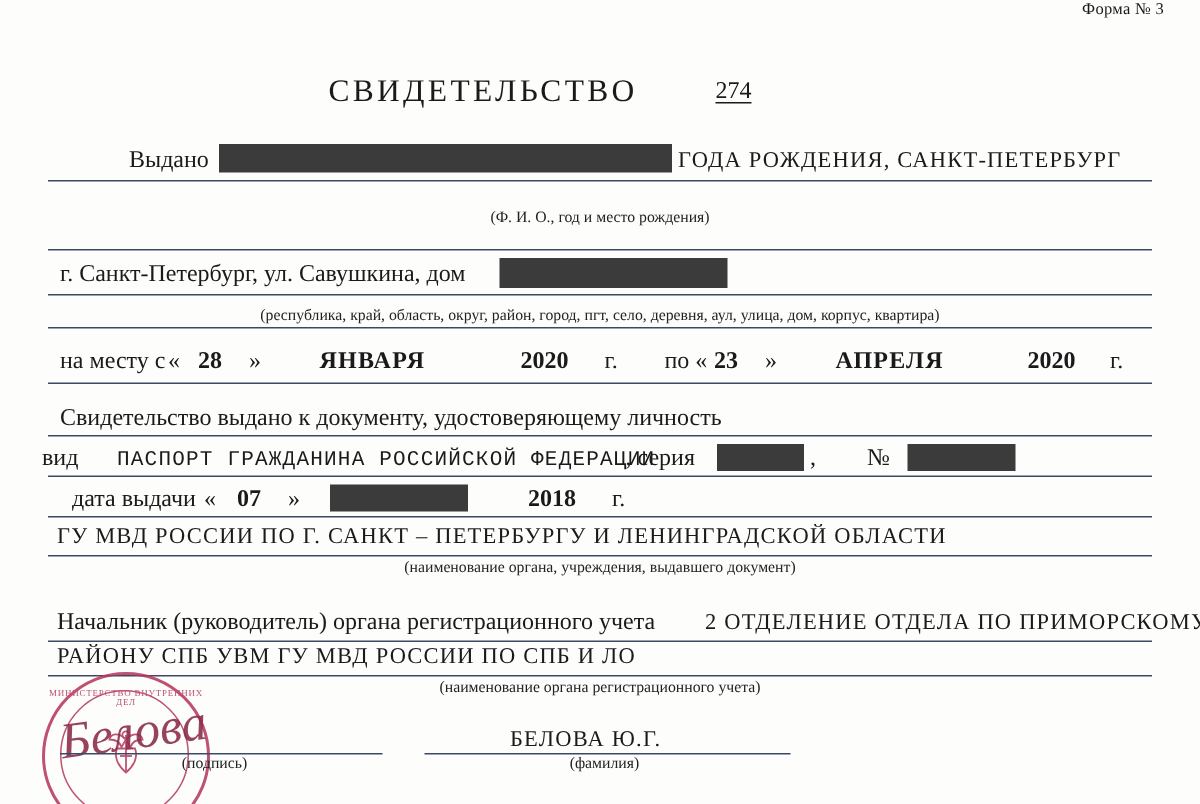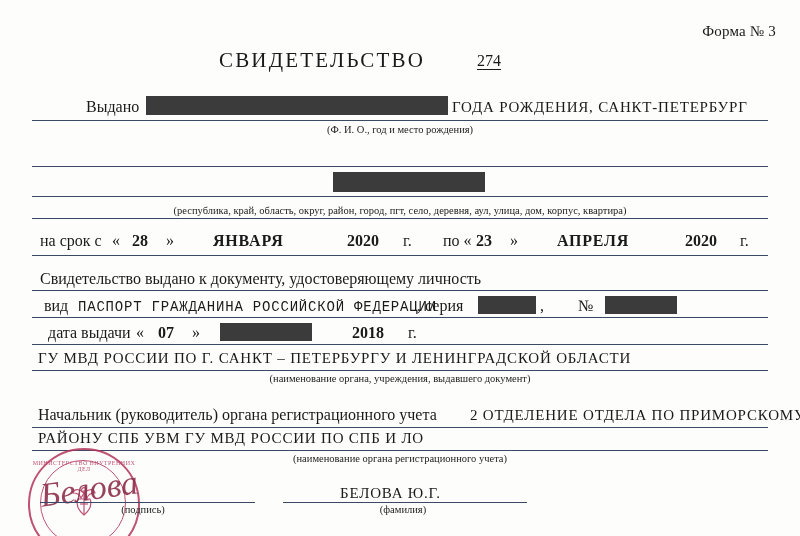--- a/index.html
+++ b/index.html
@@ -12,22 +12,22 @@
     width: 800px;
     height: 536px;
     background: #fdfdfc;
     font-family: "Liberation Serif", serif;
     color: #1a1a1a;
     overflow: hidden;
   }
   .form-no {
     position: absolute;
     right: 24px;
-    top: 23px;
-    font-size: 15px;
+    top: 0;
+    font-size: 11px;
     letter-spacing: 0.2px;
   }
   .title {
     position: absolute;
     left: 0;
     top: 48px;
     width: 644px;
     text-align: center;
     font-size: 21px;
     letter-spacing: 2.2px;
@@ -139,48 +139,49 @@
 
   <div class="form-no">Форма № 3</div>
 
   <div class="title">СВИДЕТЕЛЬСТВО</div>
   <div class="cert-number">274</div>
 
   <div class="txt" style="left:86px; top:98px;">Выдано</div>
   <div class="redact" style="left:146px; top:96px; width:302px; height:19px;"></div>
   <div class="txt sp" style="left:452px; top:99px; font-size:15px;">ГОДА РОЖДЕНИЯ, САНКТ-ПЕТЕРБУРГ</div>
   <div class="rule" style="left:32px; top:120px; width:736px;"></div>
-  <div class="caption" style="left:250px; top:124px; width:300px;">(Ф. И. О., год и место рождения)</div>
+  <div class="caption" style="left:250px; top:140px; width:300px;">(Ф. И. О., год и место рождения)</div>
 
   <div class="rule" style="left:32px; top:166px; width:736px;"></div>
 
+  <div class="txt" style="left:40px; top:174px;">г. Санкт-Петербург, ул. Савушкина, дом</div>
   <div class="redact" style="left:333px; top:172px; width:152px; height:20px;"></div>
   <div class="rule" style="left:32px; top:196px; width:736px;"></div>
   <div class="caption" style="left:150px; top:205px; width:500px;">(республика, край, область, округ, район, город, пгт, село, деревня, аул, улица, дом, корпус, квартира)</div>
   <div class="rule" style="left:32px; top:218px; width:736px;"></div>
 
-  <div class="txt" style="left:40px; top:232px;">на срок с</div>
+  <div class="txt" style="left:40px; top:232px;">на месту с</div>
   <div class="txt" style="left:112px; top:232px;">«</div>
   <div class="txt bold" style="left:132px; top:232px;">28</div>
   <div class="txt" style="left:166px; top:232px;">»</div>
   <div class="txt bold sp" style="left:213px; top:232px;">ЯНВАРЯ</div>
   <div class="txt bold" style="left:347px; top:232px;">2020</div>
   <div class="txt" style="left:403px; top:232px;">г.</div>
   <div class="txt" style="left:430px; top:232px;margin-left:13px;">по «</div>
   <div class="txt bold" style="left:476px; top:232px;">23</div>
   <div class="txt" style="left:510px; top:232px;">»</div>
   <div class="txt bold sp" style="left:557px; top:232px;">АПРЕЛЯ</div>
   <div class="txt bold" style="left:685px; top:232px;">2020</div>
   <div class="txt" style="left:740px; top:232px;">г.</div>
   <div class="rule" style="left:32px; top:255px; width:736px;"></div>
 
   <div class="txt" style="left:40px; top:270px;">Свидетельство выдано к документу, удостоверяющему личность</div>
   <div class="rule" style="left:32px; top:290px; width:736px;"></div>
 
-  <div class="txt" style="left:44px; top:297px;">вид</div>
+  <div class="txt" style="left:28px; top:297px;">вид</div>
   <div class="txt sp" style="left:78px; top:299px; font-size:14px;font-family:Liberation Mono, monospace;">ПАСПОРТ ГРАЖДАНИНА РОССИЙСКОЙ ФЕДЕРАЦИИ</div>
   <div class="txt" style="left:417px; top:297px;">, серия</div>
   <div class="redact" style="left:478px; top:296px; width:58px; height:18px;"></div>
   <div class="txt" style="left:540px; top:297px;">,</div>
   <div class="txt" style="left:578px; top:297px;">№</div>
   <div class="redact" style="left:605px; top:296px; width:72px; height:18px;"></div>
   <div class="rule" style="left:32px; top:317px; width:736px;"></div>
 
   <div class="txt" style="left:48px; top:324px;">дата выдачи</div>
   <div class="txt" style="left:136px; top:324px;">«</div>

